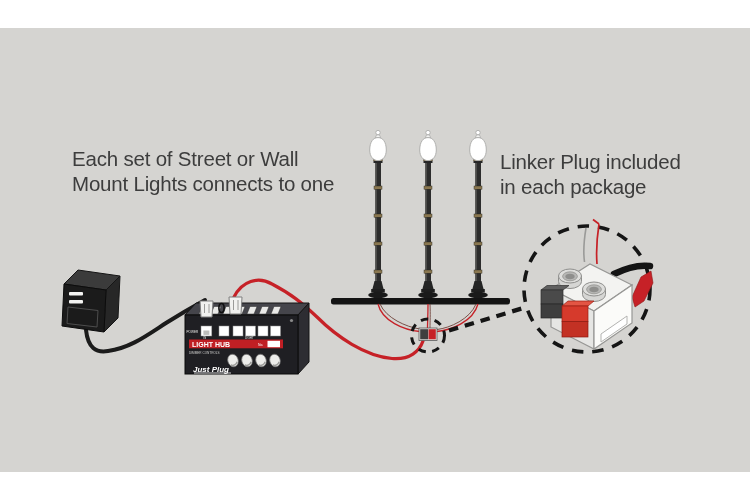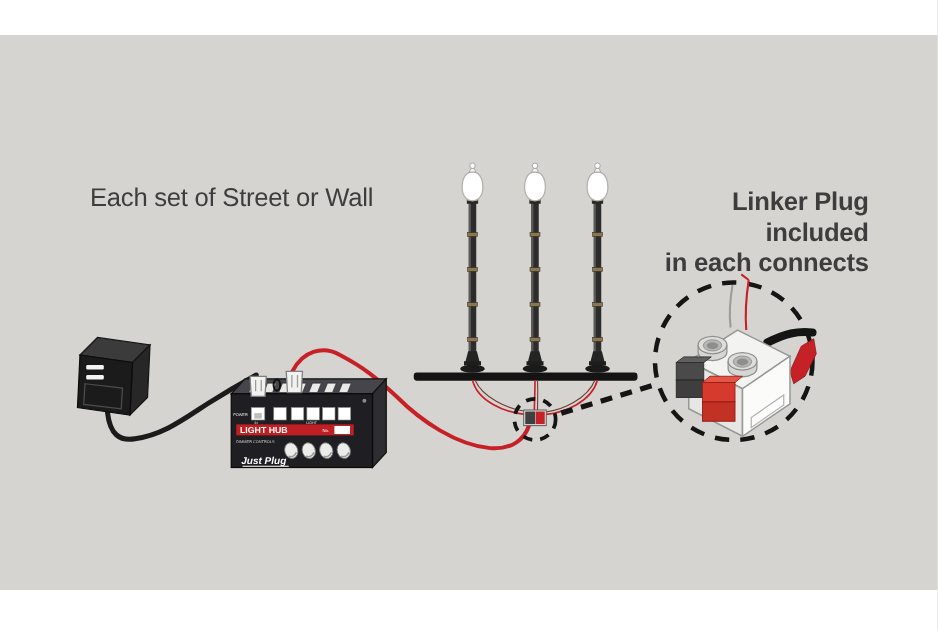--- a/index.html
+++ b/index.html
@@ -10,21 +10,21 @@
   }
   .stage{
     position:absolute;left:0;top:28px;width:750px;height:444px;
     background:#d5d4d1;
   }
   .note{
     position:absolute;color:#3d3d3d;
     font-size:20.5px;line-height:24.5px;letter-spacing:-0.2px;
   }
   .note-left{left:72px;top:147px;width:280px;text-align:left;}
-  .note-right{left:500px;top:150px;width:195px;text-align:right;font-weight:bold;}
+  .note-right{left:500px;top:150px;width:195px;text-align:left;}
   .note span{display:block;}
   svg{position:absolute;left:0;top:0;}
   svg text{font-family:"Liberation Sans", sans-serif;}
 </style>
 </head>
 <body>
 
 <div class="stage"></div>
 
 <svg width="750" height="504" viewBox="0 0 750 504">
@@ -191,18 +191,19 @@
       <rect x="541" y="304" width="22" height="14" fill="#3e3e3e" stroke="#262626" stroke-width="0.7"></rect>
       <polygon points="562,306 568,301 594,301 588,306" fill="#e35544" stroke="#9b1d12" stroke-width="0.7"></polygon>
       <rect x="562" y="306" width="26" height="15.5" fill="#d63a2c" stroke="#9b1d12" stroke-width="0.7"></rect>
       <rect x="562" y="321.5" width="26" height="15.5" fill="#c33124" stroke="#8c190f" stroke-width="0.7"></rect>
     </g>
   </g>
 </svg>
 
 <div class="note note-left">
   <span>Each set of Street or Wall</span>
+  <span>Mount Lights connects to one</span>
 </div>
 
 <div class="note note-right">
   <span>Linker Plug included</span>
-  <span>in each connects</span>
+  <span>in each package</span>
 </div>
 
 </body></html>

